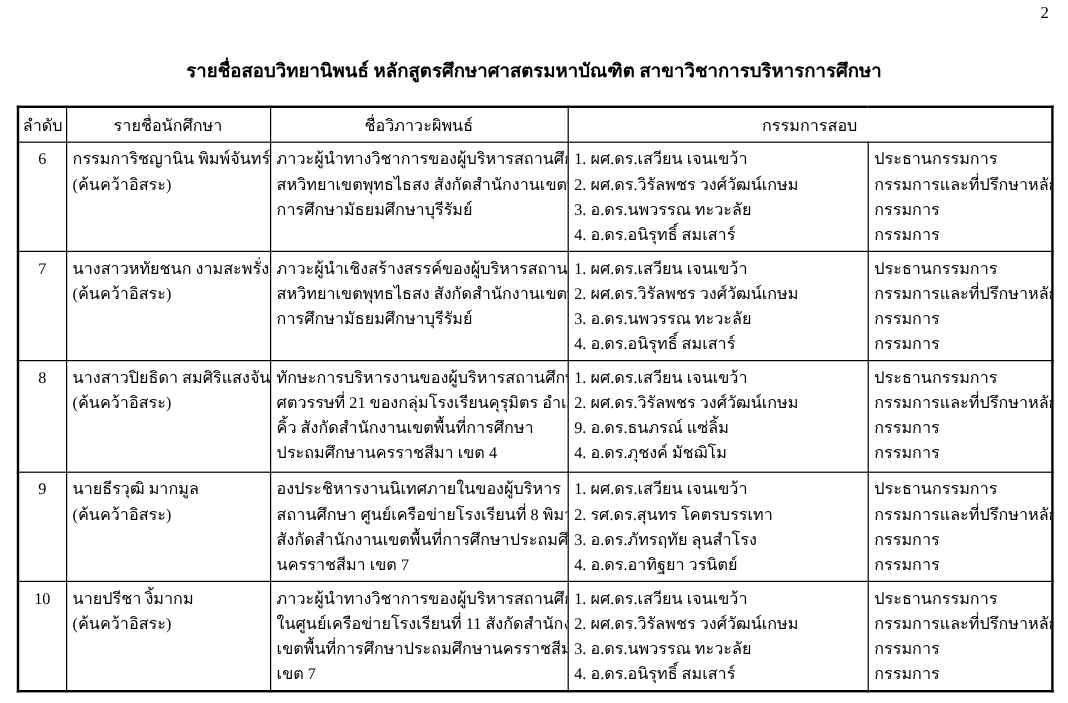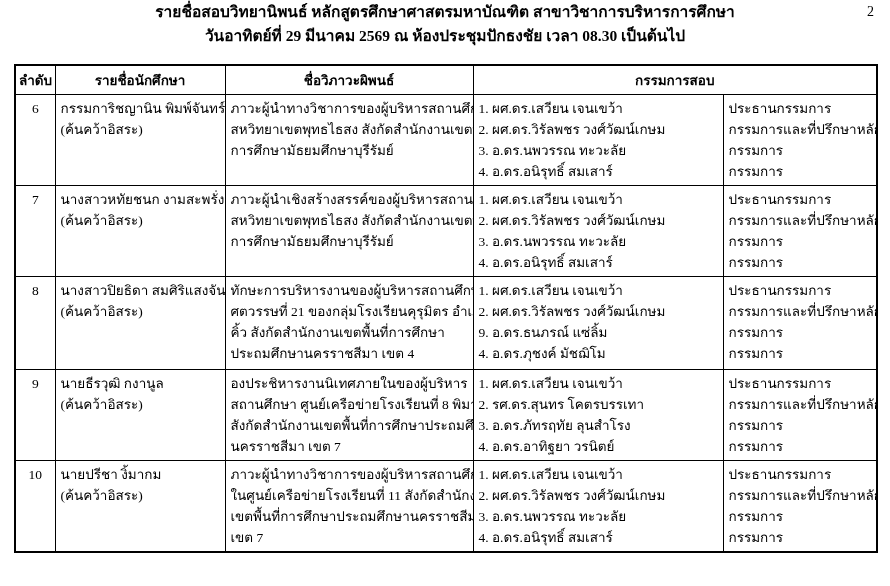--- a/index.html
+++ b/index.html
@@ -12,20 +12,21 @@
     font-family: "Liberation Serif", "DejaVu Serif", serif;
     overflow: hidden;
   }
   .pageno {
     position: absolute;
     top: 4px;
     right: 16px;
     font-size: 14px;
   }
   .titleblock {
+    padding-top: 48px;
     text-align: center;
     font-weight: bold;
     font-size: 15.5px;
     line-height: 24px;
   }
   table.exam {
     border-collapse: collapse;
     table-layout: fixed;
     margin: 16px 14px 0 14px;
     width: 862px;
@@ -35,21 +36,21 @@
     border: 1px solid #000;
     vertical-align: top;
     font-size: 13.5px;
     line-height: 21px;
     padding: 3px 5px;
     overflow: hidden;
   }
   table.exam th {
     text-align: center;
     vertical-align: middle;
-    font-weight: bold;
+    font-weight: normal;
     height: 24px;
     padding: 2px 3px;
     margin-top: 15px;
   }
   col.c-no { width: 40px; }
   col.c-student { width: 170px; }
   col.c-thesis { width: 248px; }
   col.c-comm { width: 250px; }
   col.c-role { width: 154px; }
   td.no { text-align: center; }
@@ -57,21 +58,20 @@
   .line { white-space: nowrap; }
 </style>
 </head>
 <body>
 
 <div class="page">
   <div class="pageno">2</div>
 
   <div class="titleblock">
     <div>รายชื่อสอบวิทยานิพนธ์ หลักสูตรศึกษาศาสตรมหาบัณฑิต สาขาวิชาการบริหารการศึกษา</div>
-    <div>วันอาทิตย์ที่ 29 มีนาคม  2569 ณ ห้องประชุมปักธงชัย เวลา 08.30 เป็นต้นไป</div>
   </div>
 
   <table class="exam">
     <colgroup>
       <col class="c-no">
         <col class="c-student">
         <col class="c-thesis">
         <col class="c-comm">
         <col class="c-role">
     </colgroup>
@@ -159,21 +159,21 @@
           <div class="line">ประธานกรรมการ</div>
           <div class="line">กรรมการและที่ปรึกษาหลัก</div>
           <div class="line">กรรมการ</div>
           <div class="line">กรรมการ</div>
         </td>
       </tr>
 
       <tr style="height:82px;">
         <td class="no">9</td>
         <td>
-          <div class="line">นายธีรวุฒิ  กงานูล</div>
+          <div class="line">นายธีรวุฒิ  มากมูล</div>
           <div class="stu-note">(ค้นคว้าอิสระ)</div>
         </td>
         <td>
           <div class="line">องประชิหารงานนิเทศภายในของผู้บริหาร</div>
           <div class="line">สถานศึกษา ศูนย์เครือข่ายโรงเรียนที่ 8 พิมาย</div>
           <div class="line">สังกัดสำนักงานเขตพื้นที่การศึกษาประถมศึกษา</div>
           <div class="line">นครราชสีมา เขต 7</div>
         </td>
         <td>
           <div class="line">1. ผศ.ดร.เสวียน เจนเขว้า</div>

